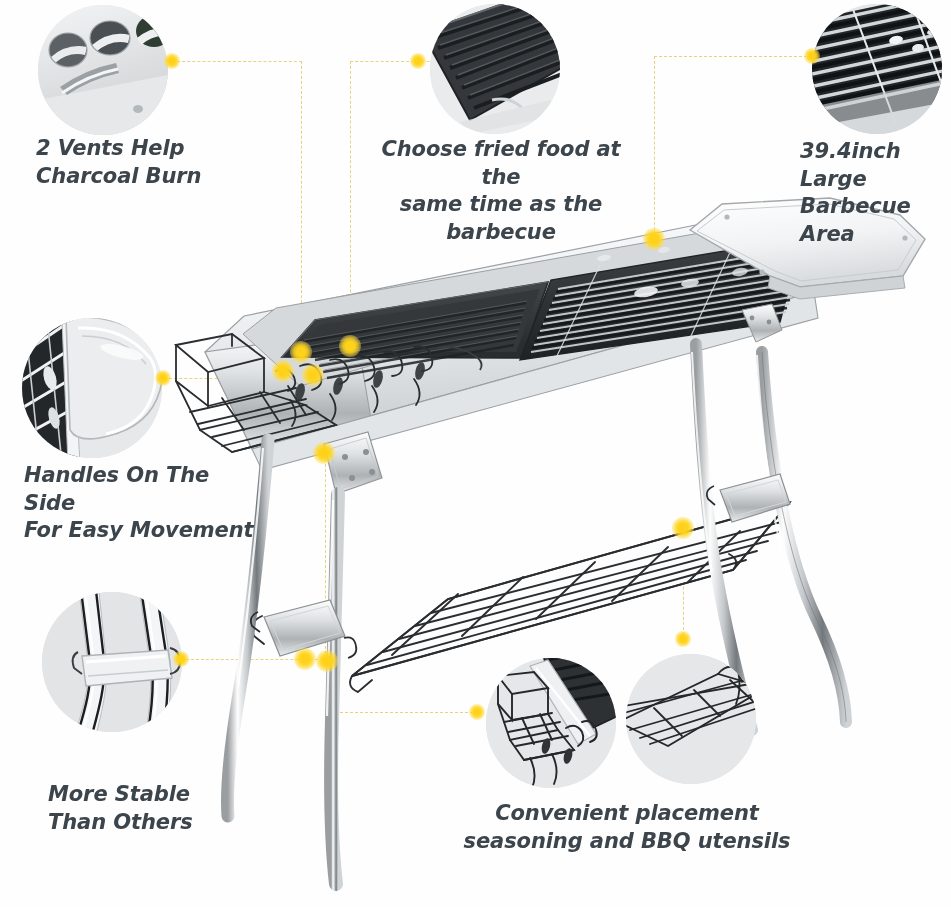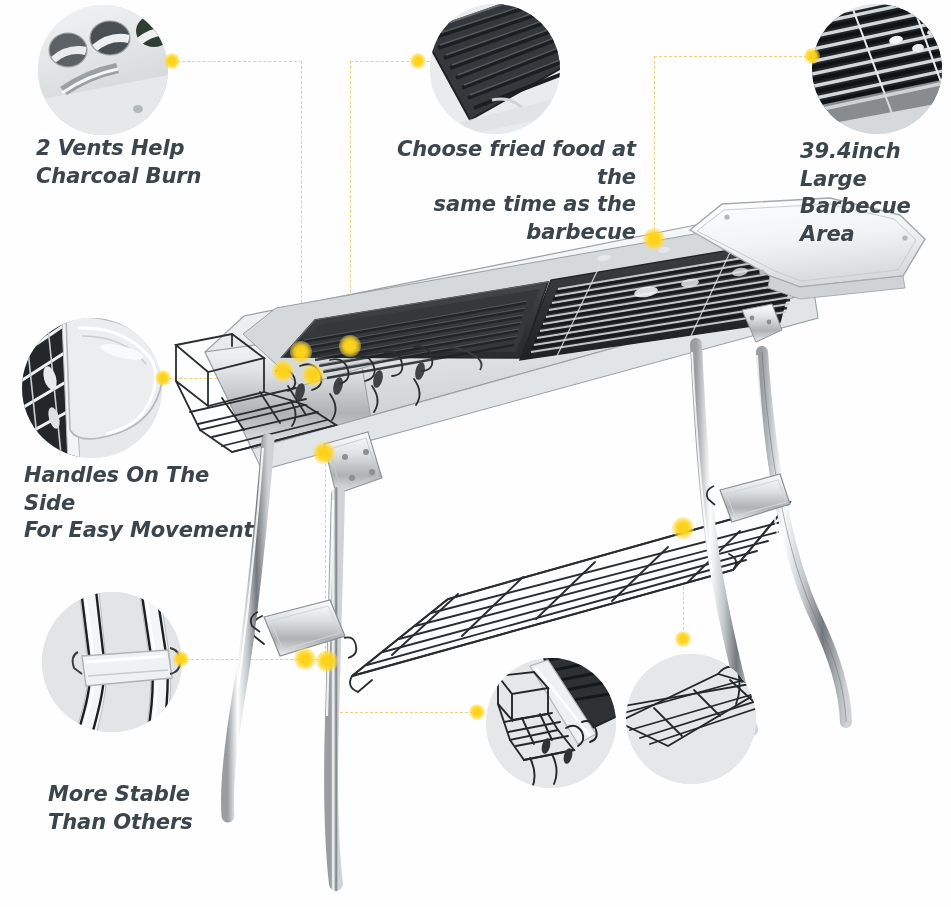--- a/index.html
+++ b/index.html
@@ -15,21 +15,21 @@
     font-family:"DejaVu Sans", sans-serif;
     font-style:italic;
     font-weight:700;
     font-size:21px;
     line-height:1.32;
     color:#3c444c;
     letter-spacing:-0.1px;
     white-space:pre-line;
   }
   .lbl-left   { text-align:left; }
-  .lbl-center { text-align:right; }
+  .lbl-center { text-align:center; }
 
   
   .bubble {
     position:absolute; border-radius:50%;
     background:#e3e5e6;
     overflow:hidden;
   }
   .bubble-inner { position:absolute; inset:0; }
 
   
@@ -531,14 +531,16 @@
 
   <div class="callout-label lbl-left" style="left:800px; top:138px; width:160px;">39.4inch Large
 Barbecue Area</div>
 
   <div class="callout-label lbl-left" style="left:24px; top:462px; width:230px;">Handles On The Side
 For Easy Movement</div>
 
   <div class="callout-label lbl-left" style="left:48px; top:735px; width:180px;margin-top:46px;">More Stable
 Than Others</div>
 
+  <div class="callout-label lbl-center" style="left:462px; top:800px; width:330px;">Convenient placement
+seasoning and BBQ utensils</div>
 
 </div>
 
 </body></html>

